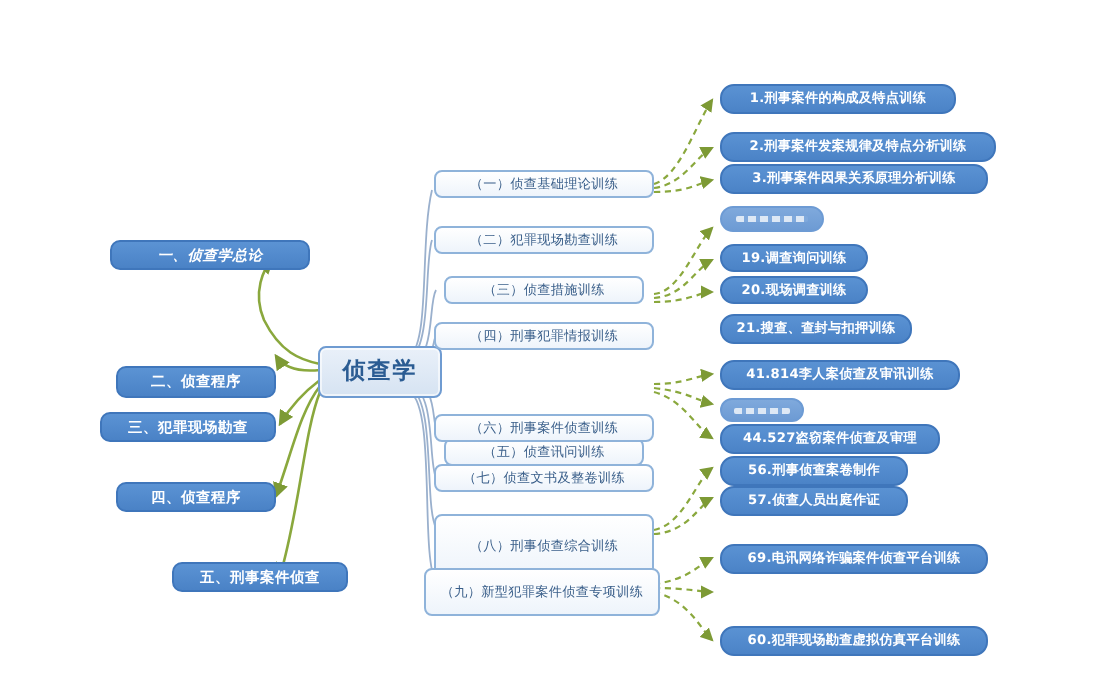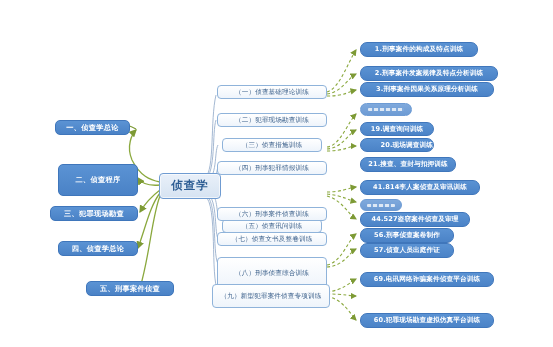--- a/index.html
+++ b/index.html
@@ -130,31 +130,31 @@
       <path d="M327,292 C344,290 350,282 356,279"></path>
       <path d="M327,294 C344,294 350,296 356,296"></path>
       <path d="M327,296 C344,300 350,314 356,320"></path>
     </g>
   </svg>
 
   <div class="node center-node" style="left:159px;top:173px;width:62px;height:26px;">
     <span>侦查学</span>
   </div>
 
-  <div class="node left-node" style="left:55px;top:120px;width:75px;height:15px;">
+  <div class="node left-node" style="left:55px;top:120px;width:100px;height:15px;font-style:italic;">
     <span>一、侦查学总论</span>
   </div>
-  <div class="node left-node" style="left:58px;top:164px;width:80px;height:32px;">
+  <div class="node left-node" style="left:58px;top:183px;width:80px;height:16px;">
     <span>二、侦查程序</span>
   </div>
   <div class="node left-node" style="left:50px;top:206px;width:88px;height:15px;">
     <span>三、犯罪现场勘查</span>
   </div>
   <div class="node left-node" style="left:58px;top:241px;width:80px;height:15px;">
-    <span>四、侦查学总论</span>
+    <span>四、侦查程序</span>
   </div>
   <div class="node left-node" style="left:50px;top:281px;width:88px;height:15px;margin-left:36px;">
     <span>五、刑事案件侦查</span>
   </div>
 
   <div class="node mid-node" style="left:217px;top:85px;width:110px;height:14px;">
     <span>（一）侦查基础理论训练</span>
   </div>
   <div class="node mid-node" style="left:217px;top:113px;width:110px;height:14px;">
     <span>（二）犯罪现场勘查训练</span>
@@ -189,21 +189,21 @@
   </div>
   <div class="node right-node" style="left:360px;top:82px;width:134px;height:15px;">
     <span>3.刑事案件因果关系原理分析训练</span>
   </div>
   <div class="node right-node redacted" style="left:360px;top:103px;width:52px;height:13px;">
     <span class="redacted-bar"></span>
   </div>
   <div class="node right-node" style="left:360px;top:122px;width:74px;height:14px;">
     <span>19.调查询问训练</span>
   </div>
-  <div class="node right-node" style="left:360px;top:138px;width:74px;height:14px;justify-content:flex-end;">
+  <div class="node right-node" style="left:360px;top:138px;width:74px;height:14px;">
     <span>20.现场调查训练</span>
   </div>
   <div class="node right-node" style="left:360px;top:157px;width:96px;height:15px;">
     <span>21.搜查、查封与扣押训练</span>
   </div>
   <div class="node right-node" style="left:360px;top:180px;width:120px;height:15px;">
     <span>41.814李人案侦查及审讯训练</span>
   </div>
   <div class="node right-node redacted" style="left:360px;top:199px;width:42px;height:12px;">
     <span class="redacted-bar"></span>

